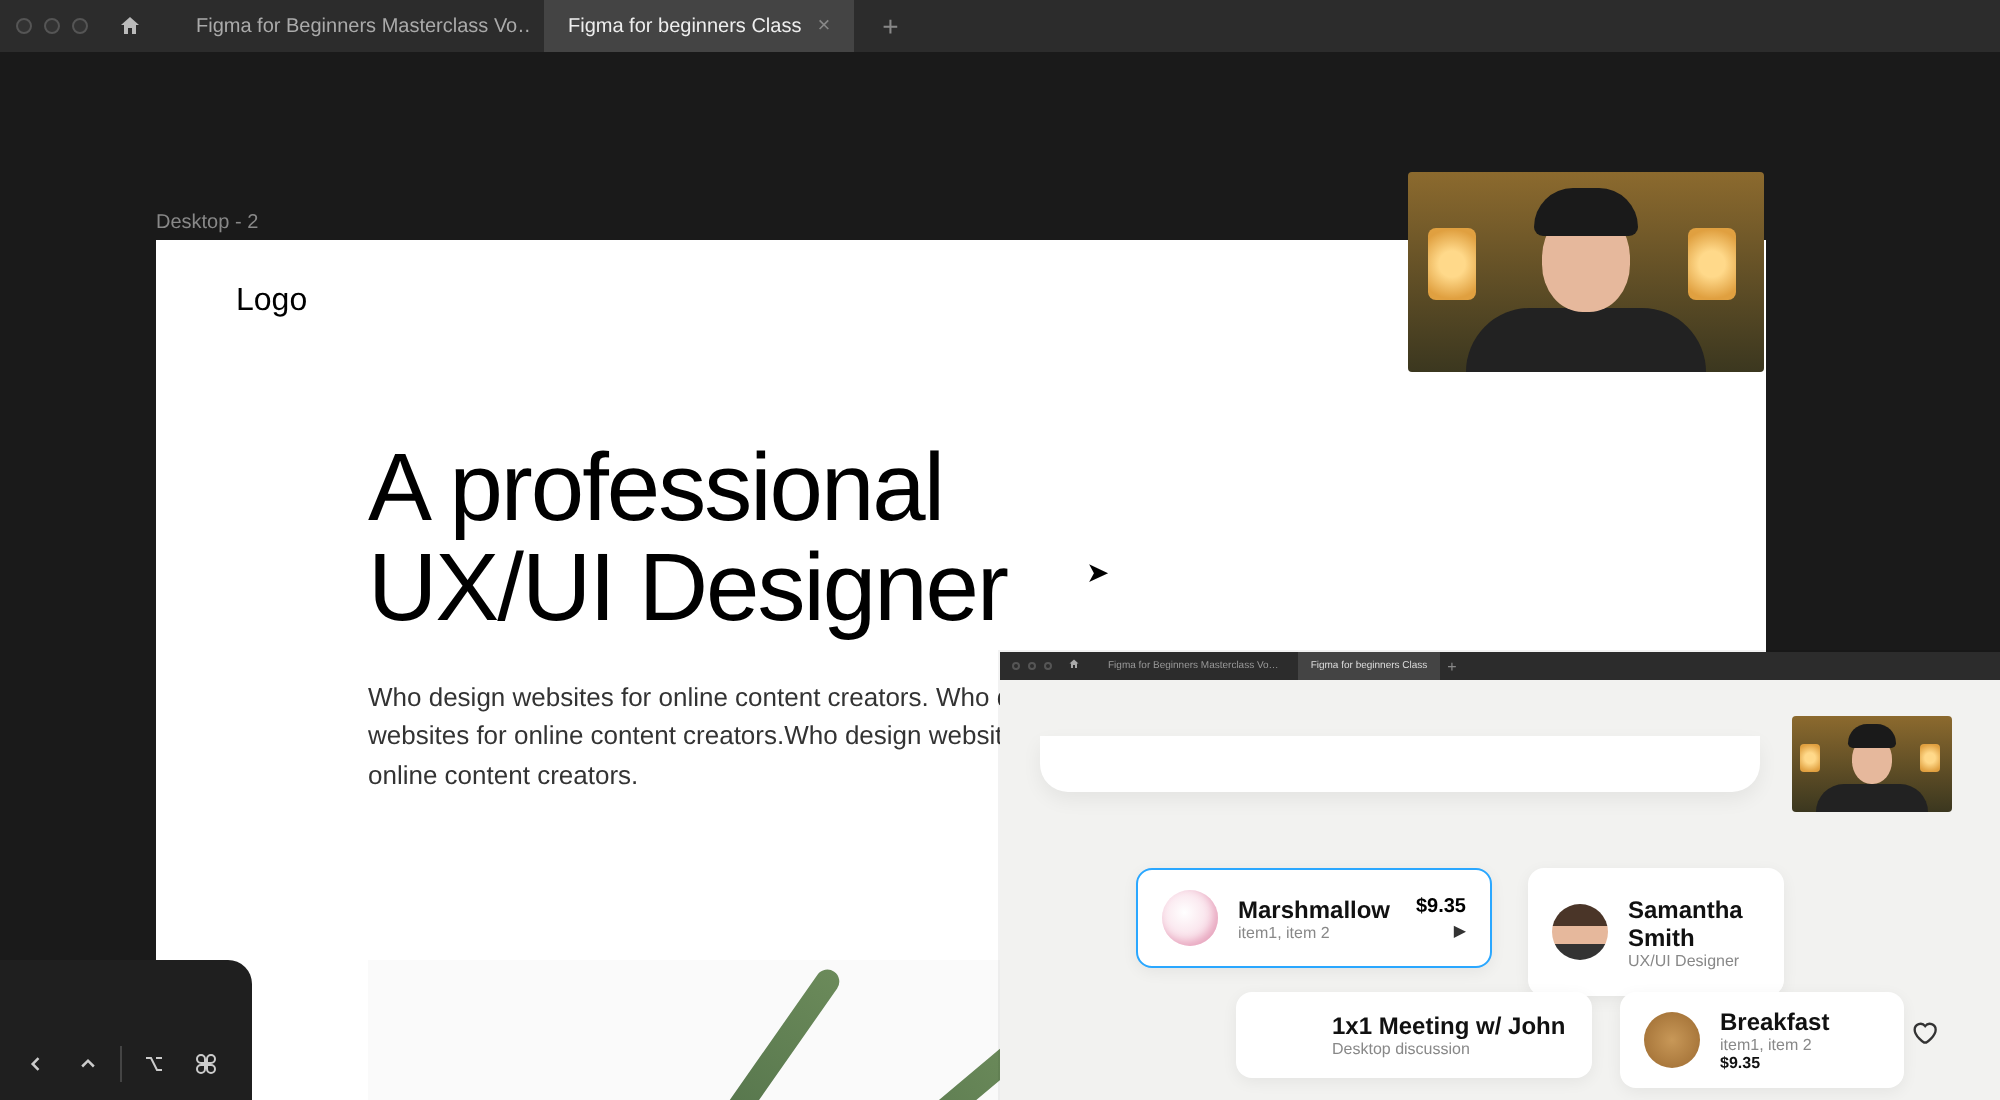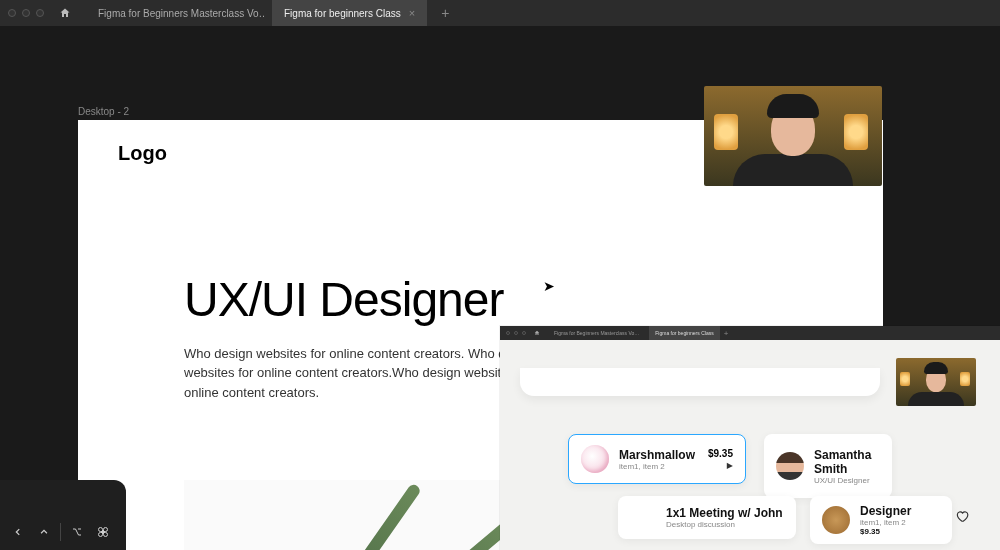--- a/index.html
+++ b/index.html
@@ -16,21 +16,21 @@
   .tab-close { margin-left: 8px; color: #888; font-size: 11px; }
   .tab-add { color: #888; padding: 0 8px; font-size: 14px; }
 
   .workspace { position: absolute; top: 26px; left: 0; right: 0; bottom: 0; background: #1a1a1a; margin-top: 48px; }
 
   .frame-label { position: absolute; top: 32px; left: 78px; font-size: 10px; color: #888; }
 
   .canvas { position: absolute; top: 46px; left: 78px; width: 805px; height: 520px; background: #fff; }
 
   .nav { display: flex; justify-content: space-between; align-items: center; padding: 22px 40px 0; }
-  .logo { font-size: 20px; font-weight: 700; }
+  .logo { font-size: 16px; font-weight: 400; }
   .nav-right { font-size: 15px; color: #111; }
 
   .hero { padding: 60px 0 0 106px; max-width: 520px; }
   .greet { font-size: 14px; margin-bottom: 16px; }
   .headline { font-size: 48px; font-weight: 500; line-height: 1.05; letter-spacing: -1px; }
   .sub { font-size: 13px; color: #333; margin-top: 18px; line-height: 1.5; max-width: 360px; }
 
   .plant { position: absolute; bottom: 0; left: 106px; width: 380px; height: 160px; background: #fafafa; overflow: hidden; }
   .leaf { position: absolute; width: 220px; height: 12px; background: linear-gradient(90deg, #3a5a3a, #6b8a5a); border-radius: 6px; }
   .l1 { transform: rotate(-55deg); top: 90px; left: 60px; }
@@ -116,21 +116,21 @@
 
   <div class="frame-label">Desktop - 2</div>
 
   <div class="canvas">
     <div class="nav">
       <div class="logo">Logo</div>
       <div class="nav-right">ontact</div>
     </div>
     <div class="hero">
       <div class="headline">
-        <br>
+        <span>A professional</span><br>
         <span>UX/UI Designer</span>
       </div>
       <div class="sub">Who design websites for online content creators. Who design websites for online content creators.Who design websites for online content creators.</div>
     </div>
     <div class="plant">
       <div class="leaf l1"></div>
       <div class="leaf l2"></div>
     </div>
   </div>
 
@@ -192,21 +192,21 @@
       <div class="card c-meet" style="padding-left:48px;">
         <div class="c-body">
           <div class="c-title">1x1 Meeting w/ John</div>
           <div class="c-sub">Desktop discussion</div>
         </div>
       </div>
 
       <div class="card c-break">
         <div class="thumb-img cookie"></div>
         <div class="c-body">
-          <div class="c-title">Designer</div>
+          <div class="c-title">Breakfast</div>
           <div class="c-sub">item1, item 2</div>
           <div class="c-sub" style="font-weight:600;color:#111;">$9.35</div>
         </div>
       </div>
 
       <div class="heart">
         <svg width="14" height="14" viewBox="0 0 24 24" fill="none" stroke="currentColor" stroke-width="2">
             <path d="M12 21s-8-5.3-8-11a5 5 0 0 1 9-3 5 5 0 0 1 9 3c0 5.7-8 11-8 11z"></path>
           </svg>
       </div>

